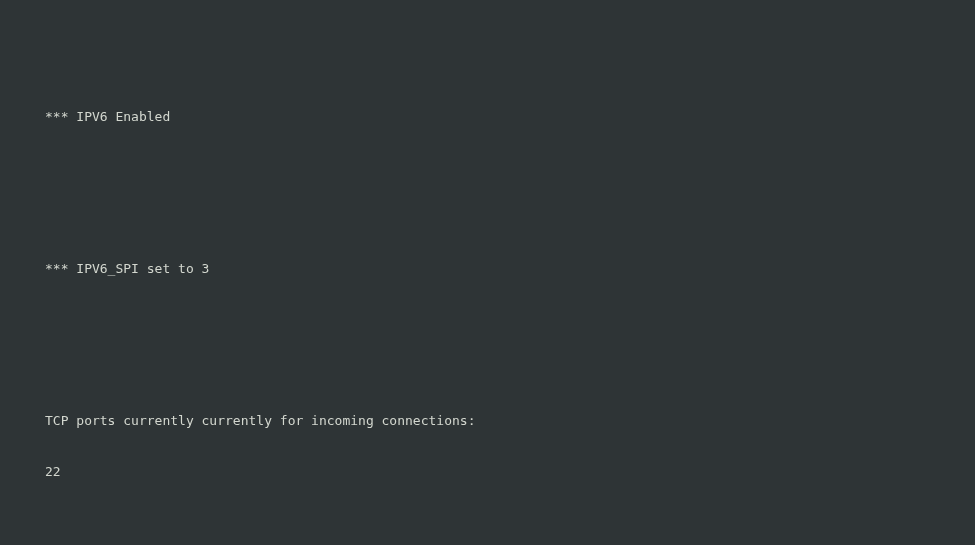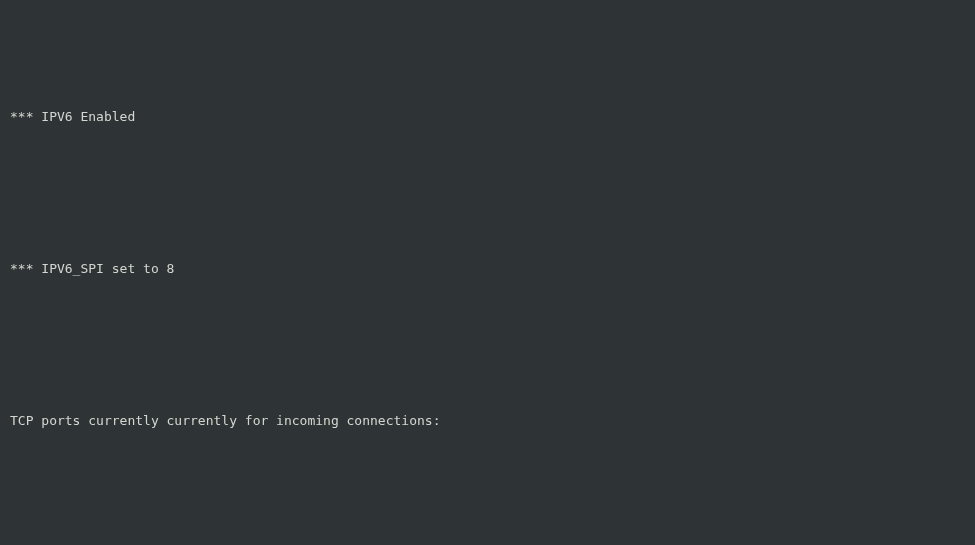--- a/index.html
+++ b/index.html
@@ -18,35 +18,37 @@
       height: 545px;
       overflow: hidden;
       white-space: pre-wrap;
     }
     .terminal-output {
       display: block;
     }
     .line {
       display: block;
       min-height: 1.3em;
+      margin-left: 35px;
     }
   </style>
 </head>
 <body>
 
 
 
 <div class="terminal-output">
   <span class="line">*** IPV6 Enabled</span>
   <span class="line"></span>
   <span class="line"></span>
-  <span class="line">*** IPV6_SPI set to 8</span>
+  <span class="line">*** IPV6_SPI set to 3</span>
   <span class="line"></span>
   <span class="line"></span>
   <span class="line">TCP ports currently currently for incoming connections:</span>
+  <span class="line">22</span>
   <span class="line"></span>
   
   
   
   
   
   
   
   
   

